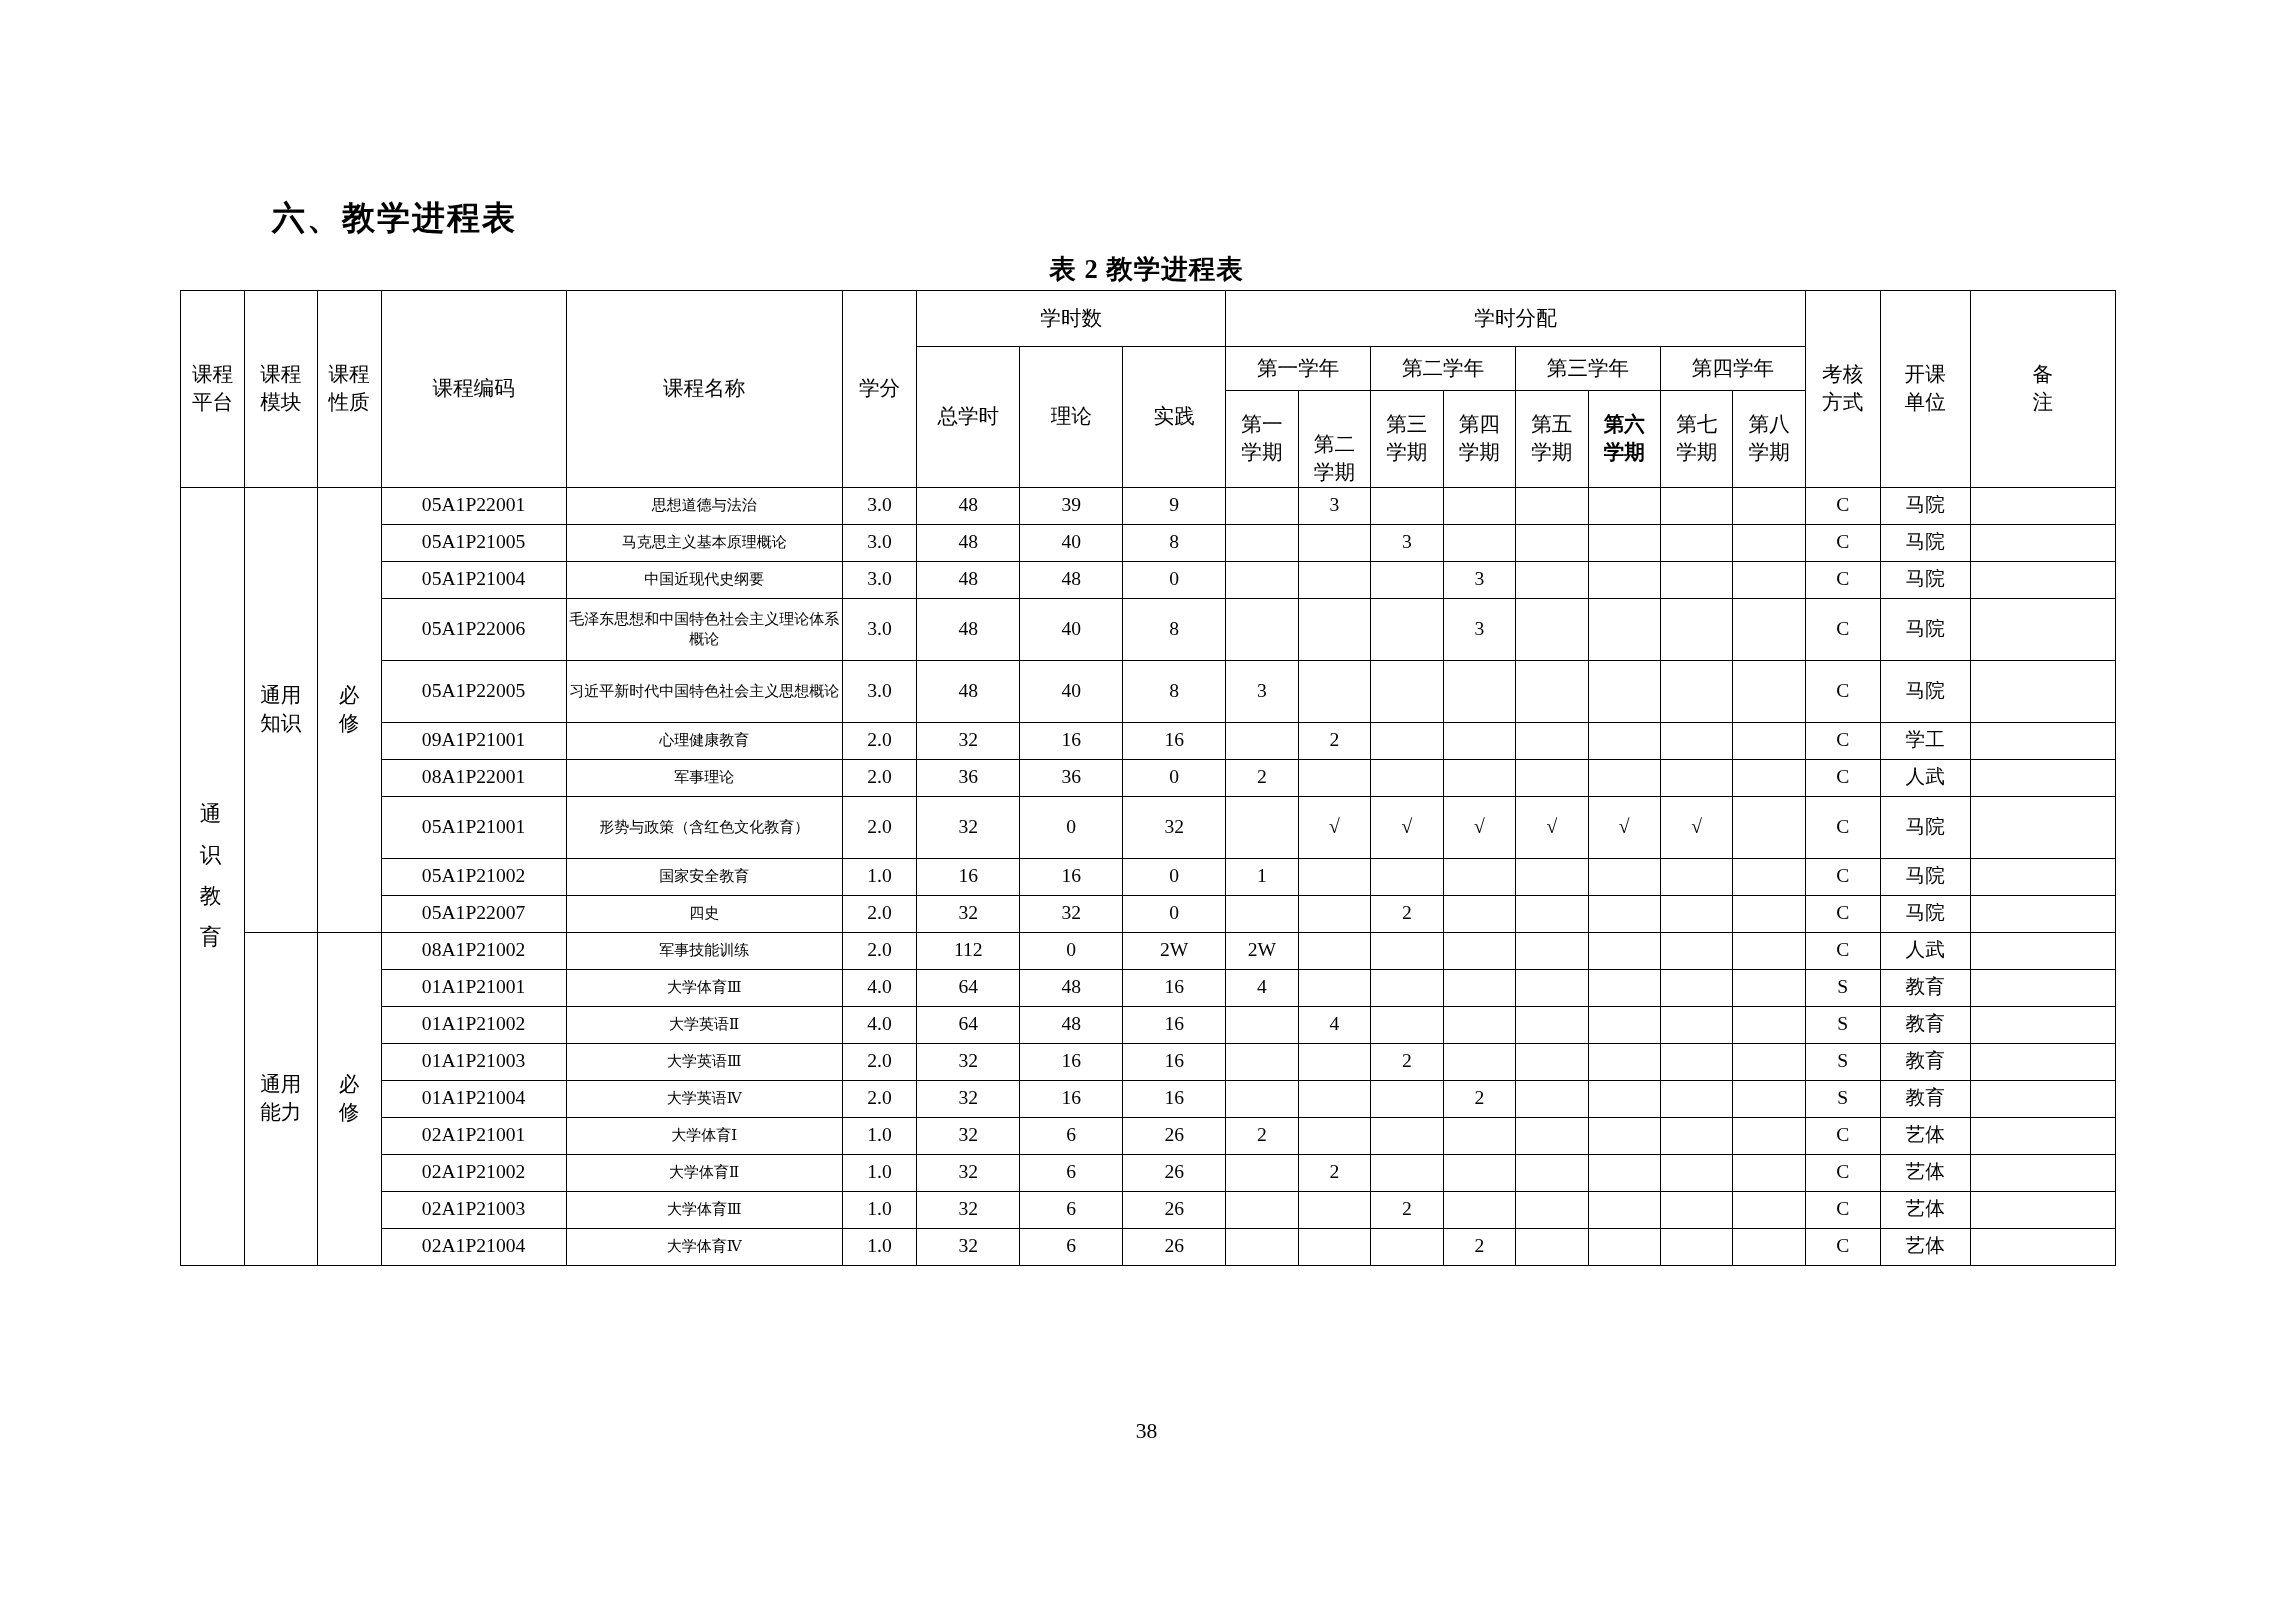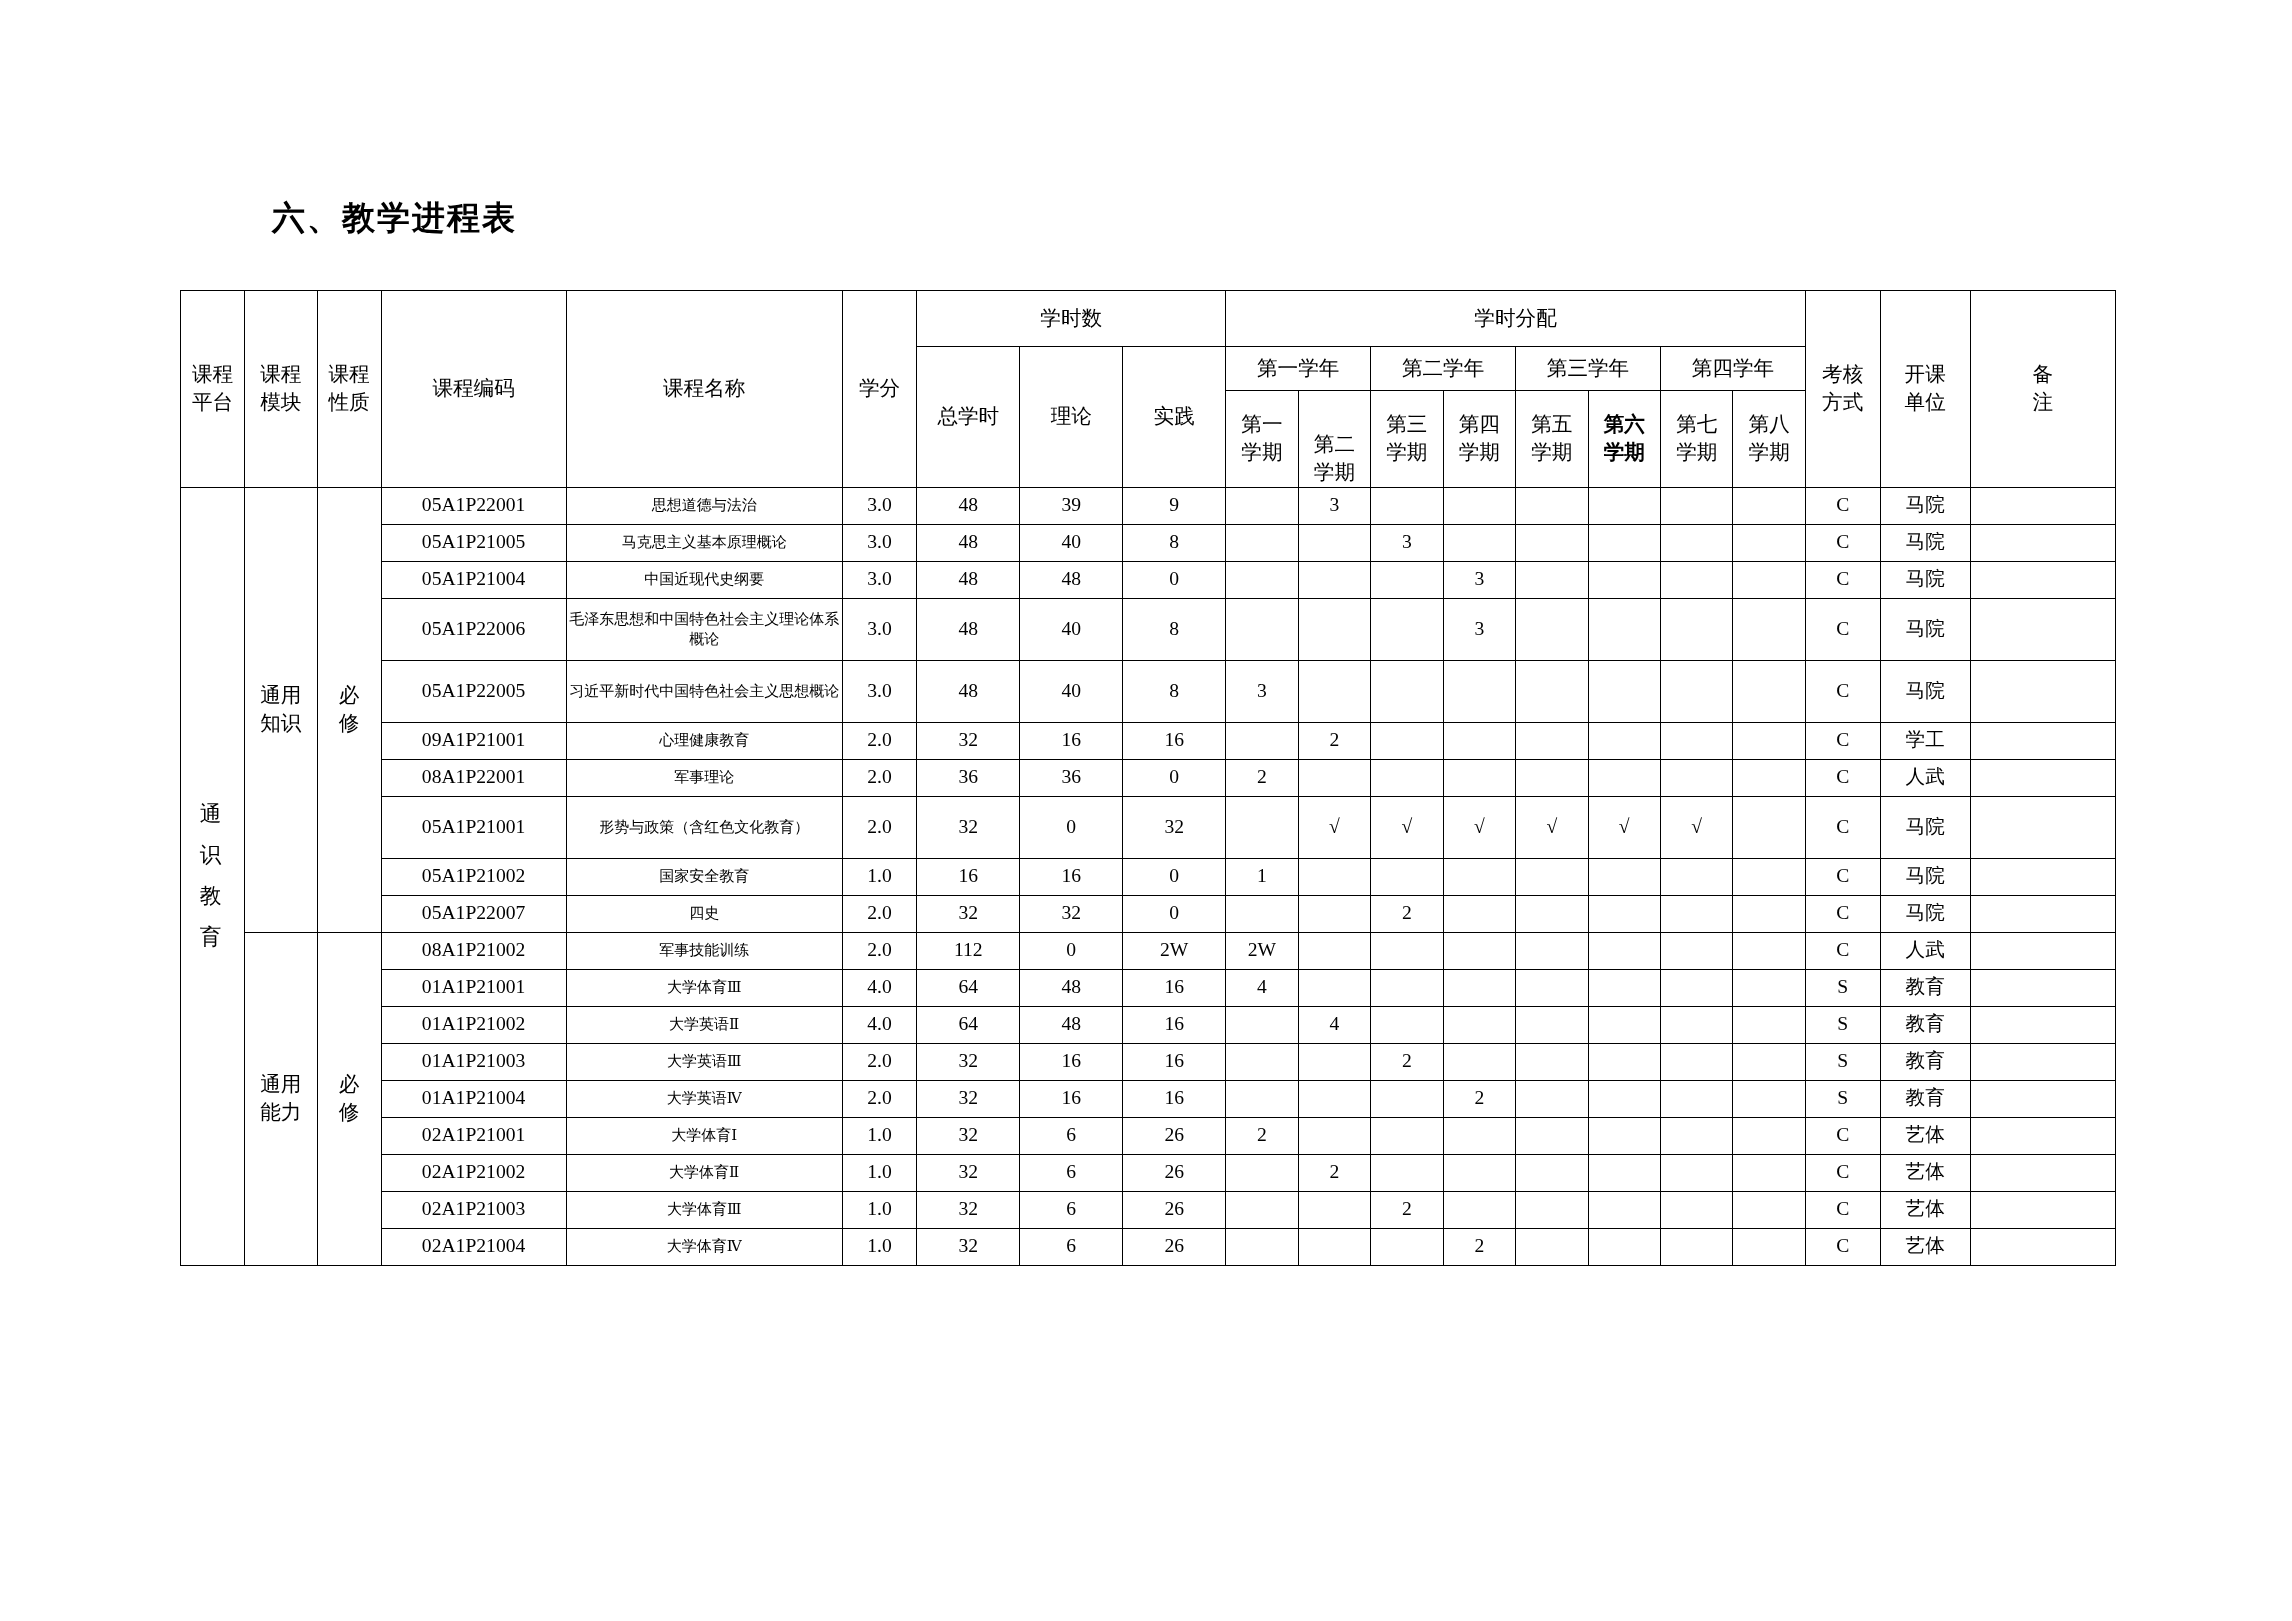--- a/index.html
+++ b/index.html
@@ -106,20 +106,21 @@
     display: block;
   }
 </style>
 </head>
 <body>
 
 <div class="page">
 
   <div class="section-title">六、教学进程表</div>
 
+  <div class="table-caption">表 2 教学进程表</div>
 
   <div class="table-wrap">
     <table class="progress">
       <colgroup>
         <col style="width:61px">
         <col style="width:69px">
         <col style="width:61px">
         <col style="width:176px">
         <col style="width:263px">
         <col style="width:71px">
@@ -586,14 +587,15 @@
             <td class="row-cell num"></td>
             <td class="row-cell num"></td>
             <td class="row-cell num">C</td>
             <td class="row-cell num">艺体</td>
             <td class="row-cell"></td>
           </tr>
         </tbody>
     </table>
   </div>
 
+  <div class="page-number">38</div>
 </div>
 
 
 </body></html>

